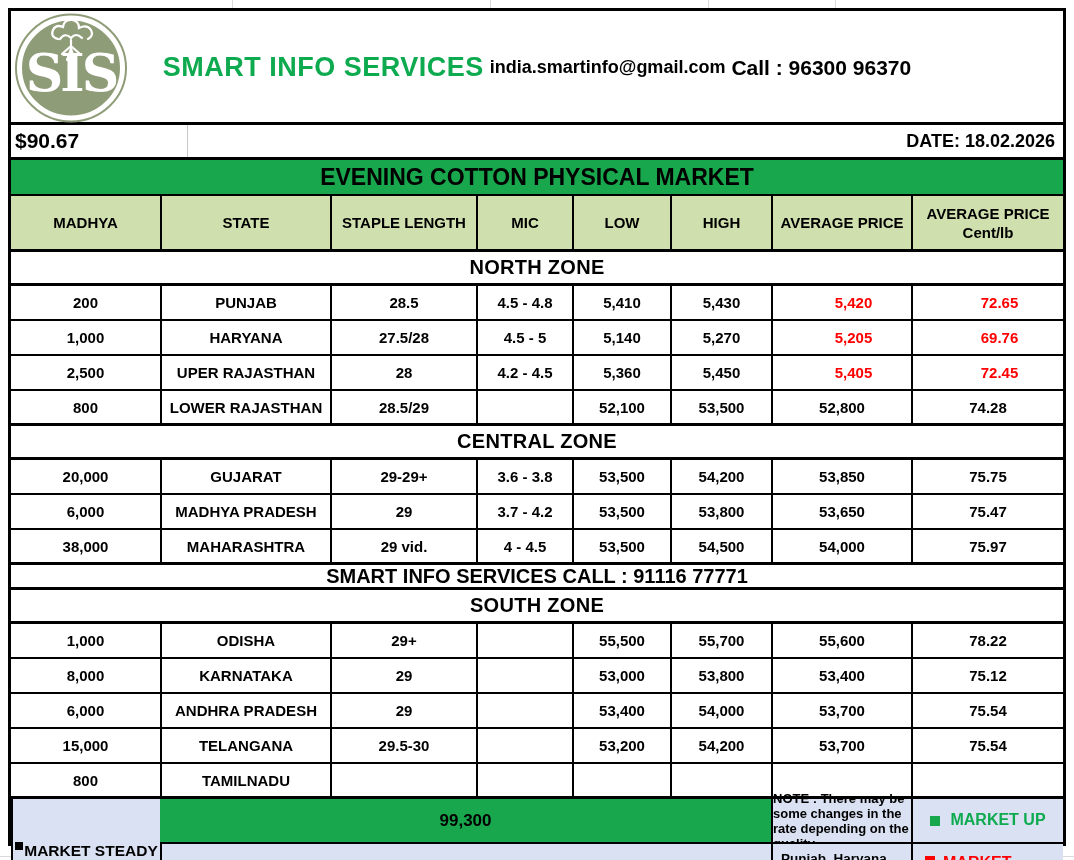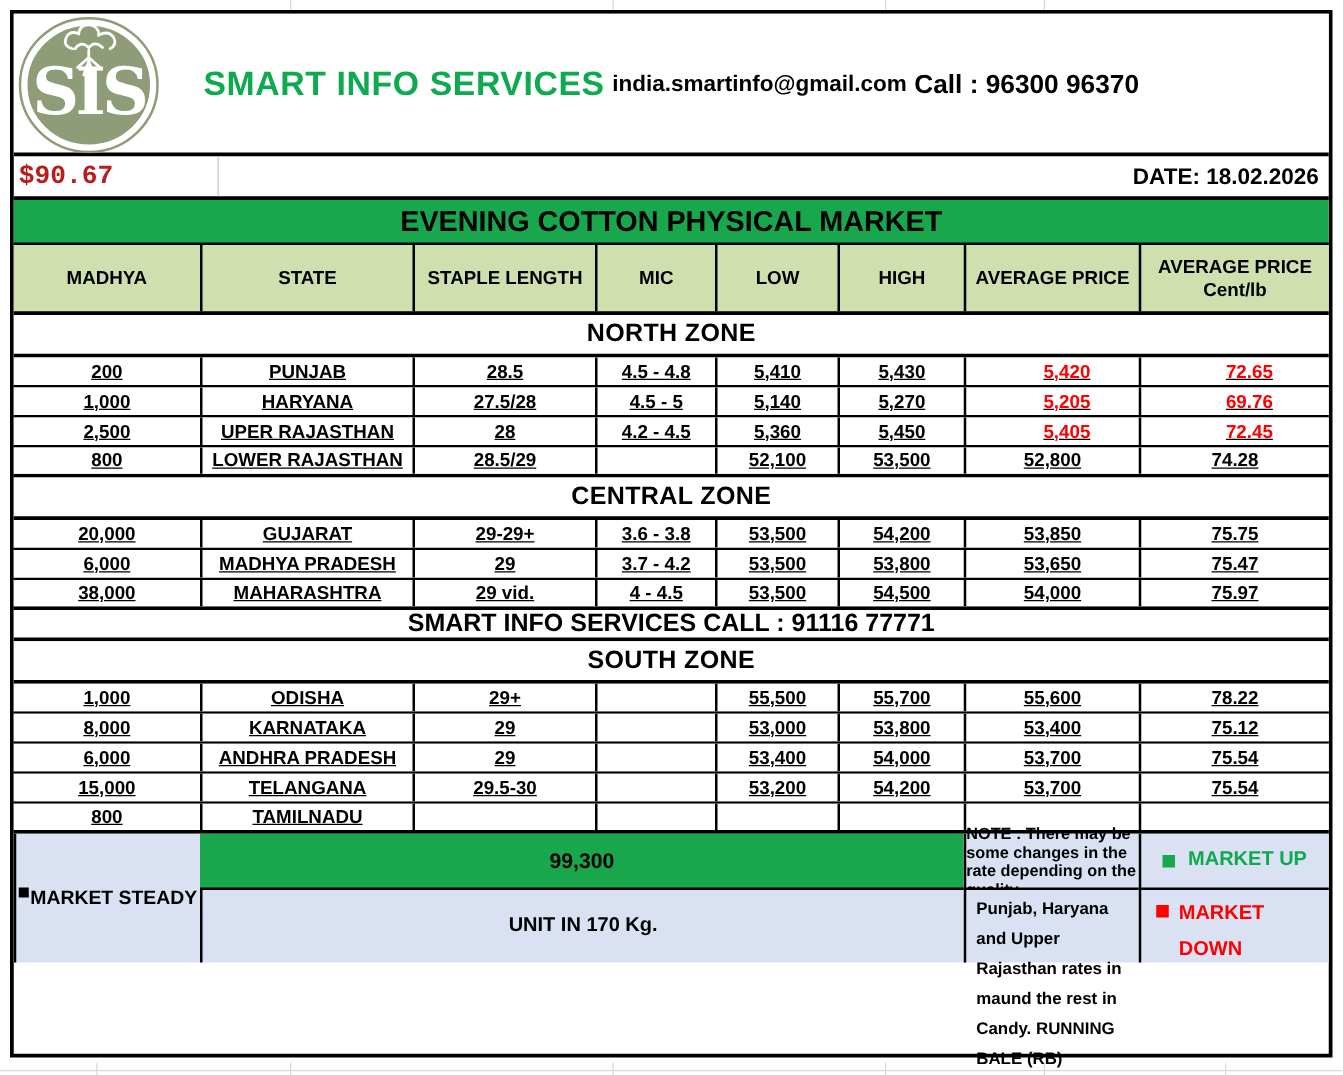--- a/index.html
+++ b/index.html
@@ -19,36 +19,36 @@
   }
   
   .header-block { position:relative; height:114px; border-bottom:3px solid #000; background:#fff; }
   .logo-wrap { position:absolute; left:3px; top:2px; width:114px; height:110px; }
   .head-text { height:100%; display:flex; flex-direction:row; align-items:center; justify-content:center; gap:6px; padding-top:2px; }
   .company { font-size:27px; color:#0daa4f; letter-spacing:0.5px; }
   .email   { font-size:18px; }
   .phone   { font-size:21px; }
   
   .subheader { height:35px; border-bottom:3px solid #000; display:flex; }
-  .usd-cell { width:164px; border-right:1px solid #c8c8c8; display:flex; align-items:center; padding-left:4px;
-              font-size:21px; color:#b91c1c;font-family:Liberation Mono, monospace; }
+  .usd-cell { width:177px; border-right:1px solid #c8c8c8; display:flex; align-items:center; padding-left:4px;
+              font-size:21px; color:#000000; }
   .date-cell { flex:1; display:flex; align-items:center; justify-content:flex-end; padding-right:8px; font-size:18px; }
   
   .title-bar { height:36px; border-bottom:2px solid #000; background:#18a74c;
                display:flex; align-items:center; justify-content:center; font-size:23px; }
   
   .grid8 { display:grid; grid-template-columns:149px 170px 146px 96px 98px 101px 140px 152px; }
   .cols-header { height:56px; border-bottom:3px solid #000; background:#cfdfad; }
   .cols-header > div { display:flex; flex-direction:column; align-items:center; justify-content:center;
                        font-size:15px; line-height:19px; text-align:center; }
   .grid8 > div + div { border-left:2px solid #000; }
   
   .zone-title { height:34px; border-bottom:3px solid #000; display:flex; align-items:center; justify-content:center;
                 font-size:20px; letter-spacing:0.3px; background:#fff; }
-  .row { height:24px; border-bottom:2px solid #000;text-decoration:underline; }
+  .row { height:35px; border-bottom:2px solid #000; }
   .row.last { border-bottom:3px solid #000; }
   .row > div { display:flex; align-items:center; justify-content:center; font-size:15px; background:#fff; }
   .red { color:#ff0000;padding-left:23px; }
   .call-row { height:25px; border-bottom:3px solid #000; display:flex; align-items:center; justify-content:center;
               font-size:20px; background:#fff; }
   
   .footer { display:grid; grid-template-columns:149px 611px 140px 152px; grid-template-rows:45px 58px; }
   .footer > div { background:#d9e1f2; }
   .footer > div + div { border-left:2px solid #000; }
   .f-total { background:#18a74c !important; display:flex; align-items:center; justify-content:center;

